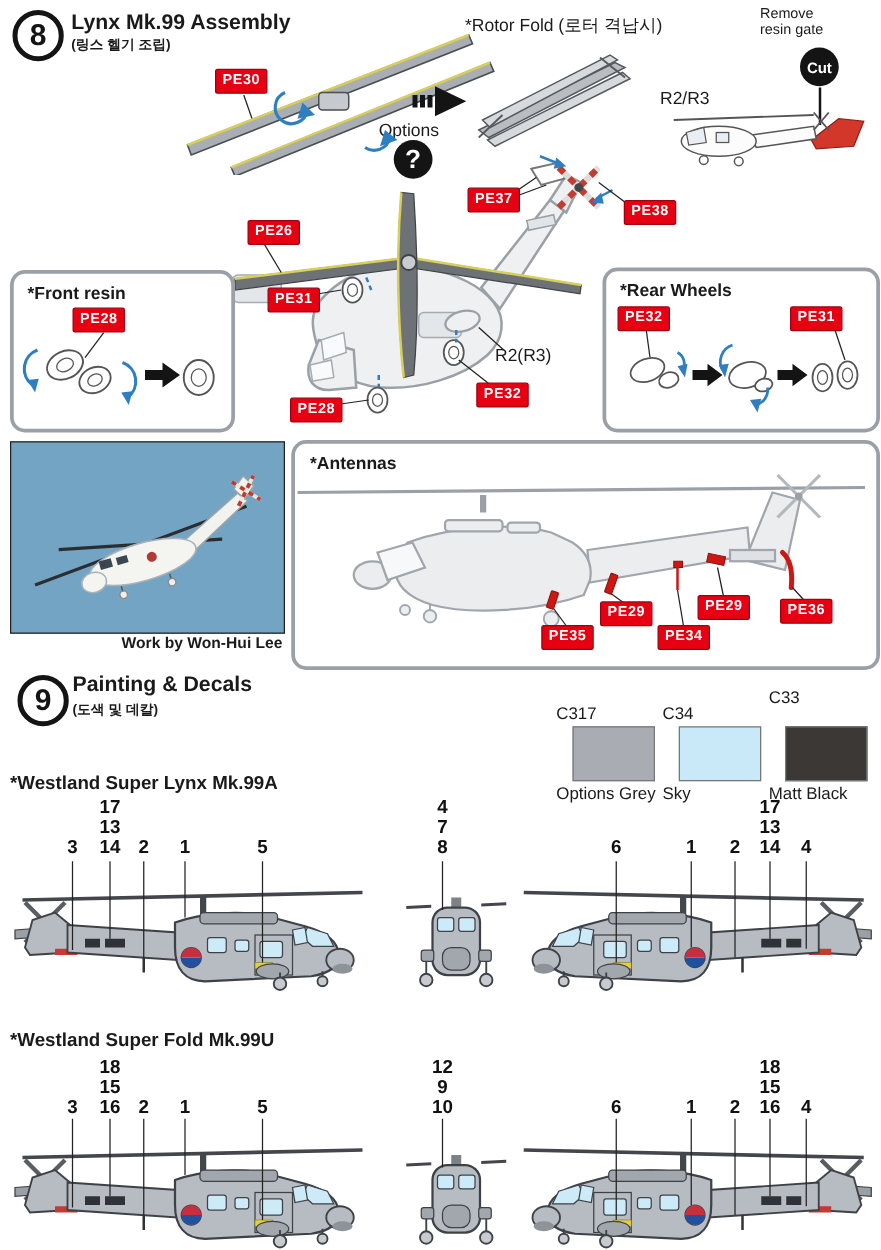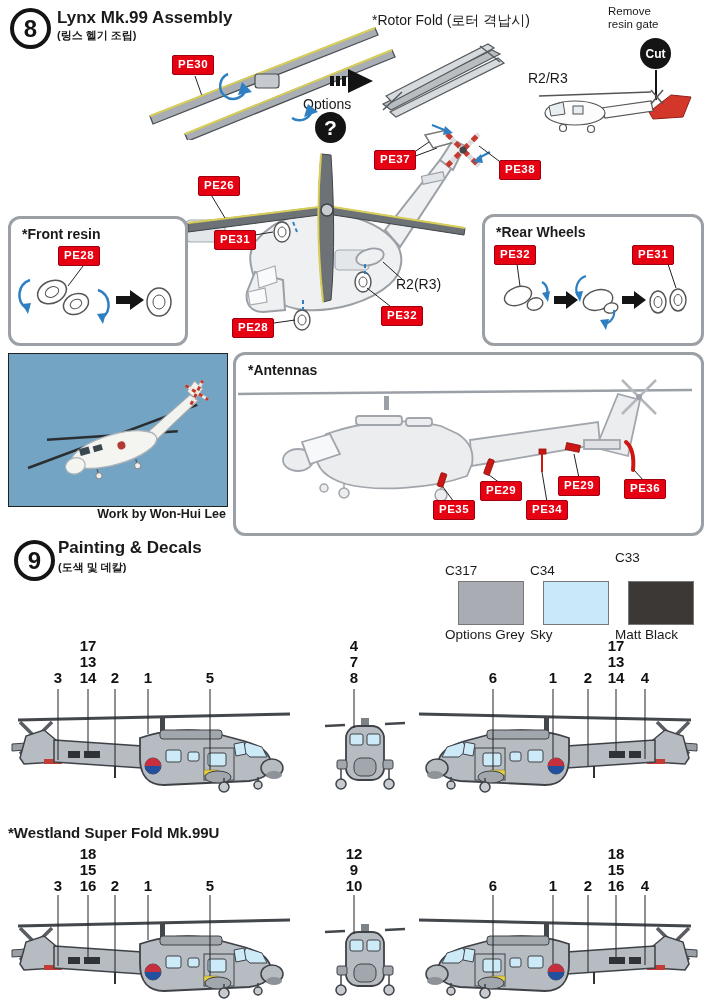--- a/index.html
+++ b/index.html
@@ -340,20 +340,21 @@
   <div class="swlabel" style="left:445px;top:563px">C317</div>
   <div class="swatch" style="left: 458px; top: 581px; background: rgb(169, 173, 179);"></div>
   <div class="swlabel" style="left:445px;top:627px">Options Grey</div>
   <div class="swlabel" style="left:530px;top:563px">C34</div>
   <div class="swatch" style="left: 543px; top: 581px; background: rgb(201, 232, 248);"></div>
   <div class="swlabel" style="left:530px;top:627px">Sky</div>
   <div class="swlabel" style="left:615px;top:550px">C33</div>
   <div class="swatch" style="left: 628px; top: 581px; background: rgb(59, 56, 54);"></div>
   <div class="swlabel" style="left:615px;top:627px">Matt Black</div>
 
+  <div class="variant-title" style="left:8px;top:618px">*Westland Super Lynx Mk.99A</div>
   <div class="num" style="left:45px;top:670px">3</div>
   <div class="num" style="left:75px;top:638px">17</div>
   <div class="num" style="left:75px;top:654px">13</div>
   <div class="num" style="left:75px;top:670px">14</div>
   <div class="num" style="left:102px;top:670px">2</div>
   <div class="num" style="left:135px;top:670px">1</div>
   <div class="num" style="left:197px;top:670px">5</div>
   <div class="num" style="left:341px;top:638px">4</div>
   <div class="num" style="left:341px;top:654px">7</div>
   <div class="num" style="left:341px;top:670px">8</div>

